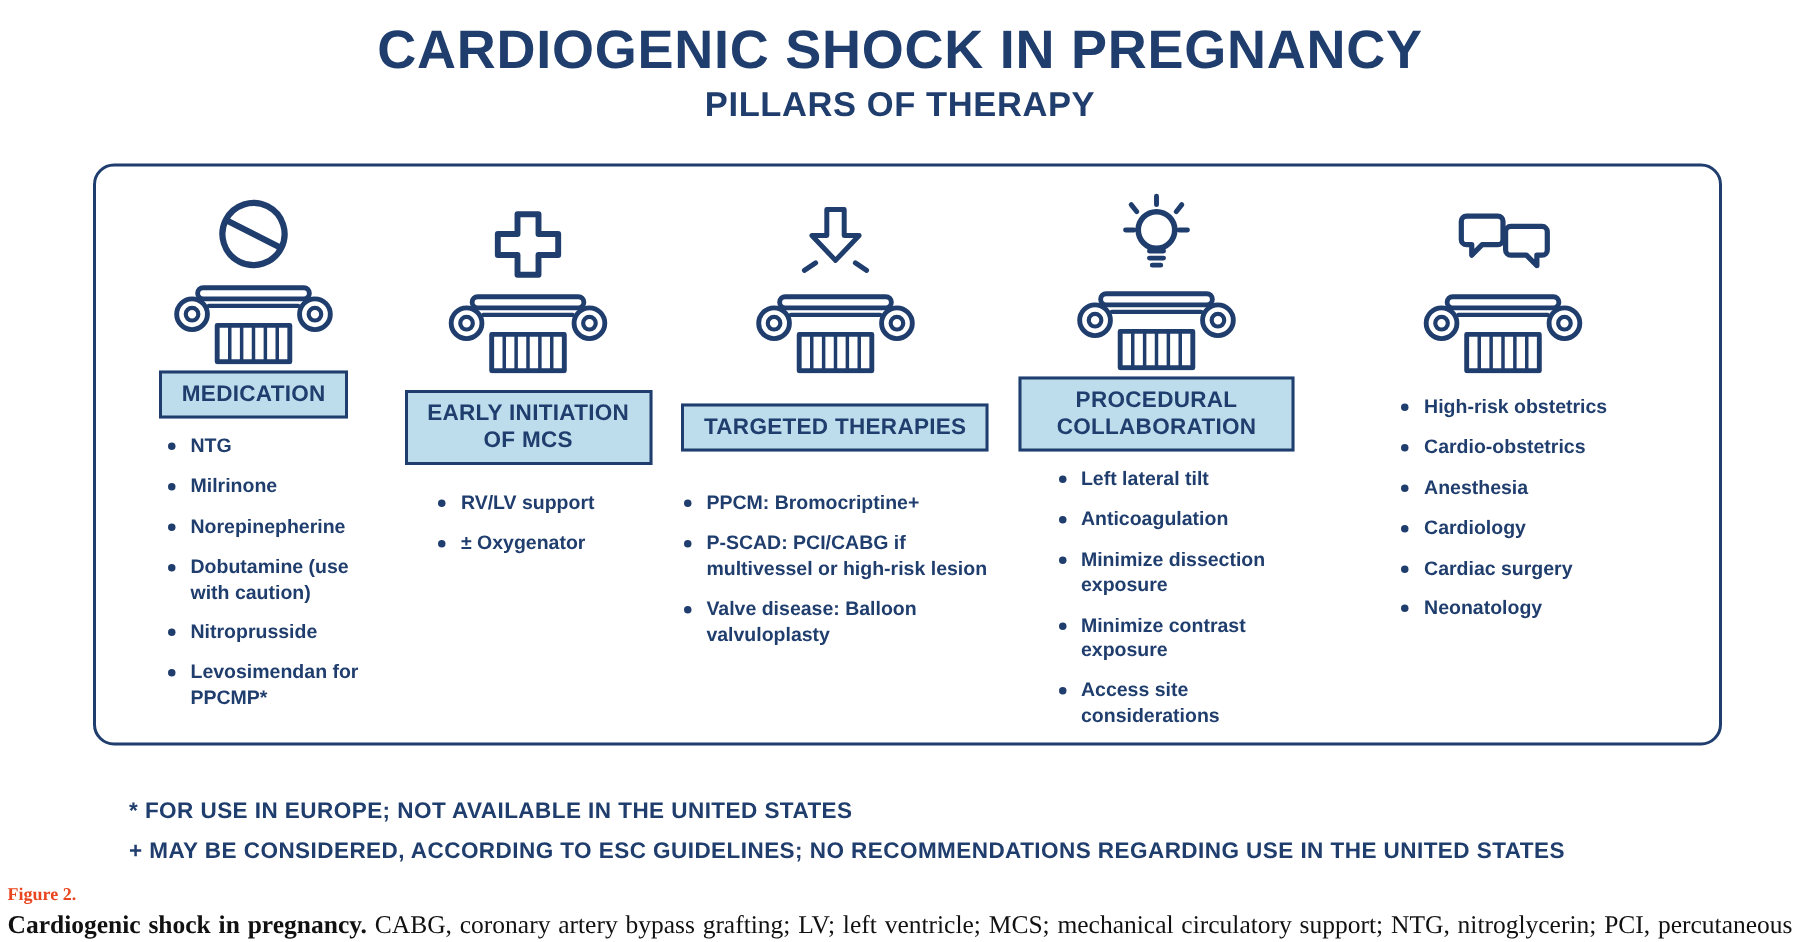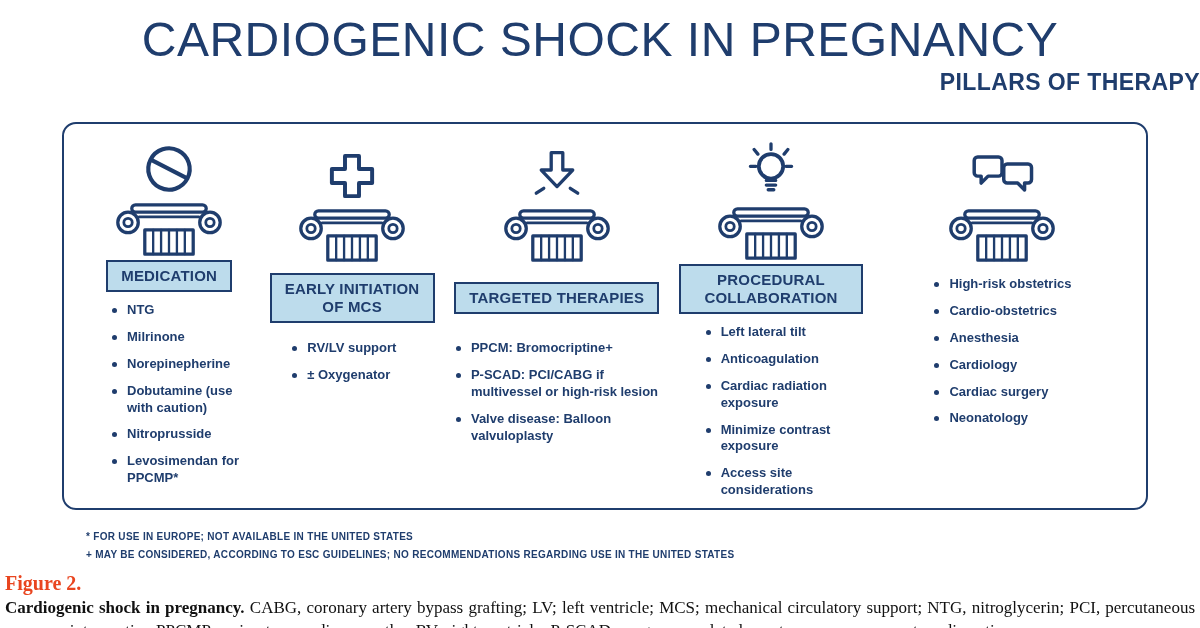--- a/index.html
+++ b/index.html
@@ -1,21 +1,21 @@
 <!DOCTYPE html>
 <html style="--navy: #1f3d6d; --lightblue: #bddcec; --red: #e9451f;"><head>
 <meta charset="utf-8">
 <style>
   * { box-sizing: border-box; margin: 0; padding: 0; }
   :root { --navy:#1f3d6d; --lightblue:#bddcec; --red:#e9451f; }
   html,body { width:1200px; height:628px; background:#fff; overflow:hidden;
     font-family:"Liberation Sans", sans-serif; color:var(--navy); }
 
-  .title { text-align:center; margin-top:12px; font-size:48px; font-weight:normal; letter-spacing:.5px; }
-  .subtitle { text-align:right; margin-top:2px; font-size:23px; font-weight:bold; letter-spacing:.4px; }
+  .title { text-align:center; margin-top:12px; font-size:36px; font-weight:bold; letter-spacing:.5px; }
+  .subtitle { text-align:center; margin-top:2px; font-size:23px; font-weight:bold; letter-spacing:.4px; }
 
   .board { margin:26px 52px 0 62px; height:388px; border:2.5px solid var(--navy);
     border-radius:14px; padding:16px 14px 24px 14px; display:flex; gap:6px; }
 
   .pillar { display:flex; flex-direction:column; align-items:center; min-width:0; }
   .p1{flex:17.2 0 0}.p2{flex:16.2 0 0}.p3{flex:21.3 0 0}.p4{flex:18 0 0}.p5{flex:24.5 0 0}
 
   .icon-area { height:64px; display:flex; align-items:flex-end; justify-content:center; }
   .capital-area { height:58px; margin-top:4px; }
   .pillar svg * { stroke:var(--navy); fill:none; stroke-linecap:round; stroke-linejoin:round; }
@@ -28,24 +28,24 @@
   .item-list { list-style:none; width:100%; padding-top:10px; display:flex; flex-direction:column; gap:10px; }
   .pillar.p1 .item-list{padding-left:34px}
   .pillar.p2 .item-list{padding-left:26px}
   .pillar.p3 .item-list{padding-left:12px}
   .pillar.p4 .item-list{padding-left:30px}
   .pillar.p5 .item-list{padding-left:62px}
   .item-list li { display:flex; align-items:flex-start; gap:10px; font-size:13px;
     font-weight:bold; line-height:1.3; padding-right:4px; }
   .dot { flex:0 0 auto; width:5px; height:5px; border-radius:50%; background:var(--navy); margin-top:6px; }
 
-  .footnotes { margin:18px 0 0 86px; font-size:10px; font-weight:bold; letter-spacing:.3px; line-height:1.8; }
+  .footnotes { margin:30px 0 0 86px; font-size:15px; font-weight:bold; letter-spacing:.3px; line-height:1.8; }
 
   .caption { margin:8px 5px 0 5px; }
-  .fig-label { color:var(--red); font-weight:bold; font-size:20px;
+  .fig-label { color:var(--red); font-weight:bold; font-size:12px;
     font-family:"Liberation Serif", serif; margin-bottom:2px; }
   .caption p { font-family:"Liberation Serif", serif; font-size:17px; color:#111;
     text-align:justify; line-height:1.33; }
   .caption p b { font-weight:bold; }
 </style>
 </head>
 <body>
 
 <div class="title">CARDIOGENIC SHOCK IN PREGNANCY</div>
 <div class="subtitle">PILLARS OF THERAPY</div>
@@ -207,21 +207,21 @@
         <li>
           <span class="dot"></span>
           <span>Left lateral tilt</span>
         </li>
         <li>
           <span class="dot"></span>
           <span>Anticoagulation</span>
         </li>
         <li>
           <span class="dot"></span>
-          <span>Cardiac radiation exposure</span>
+          <span>Minimize dissection exposure</span>
         </li>
         <li>
           <span class="dot"></span>
           <span>Minimize contrast exposure</span>
         </li>
         <li>
           <span class="dot"></span>
           <span>Access site considerations</span>
         </li>
       </ul>

